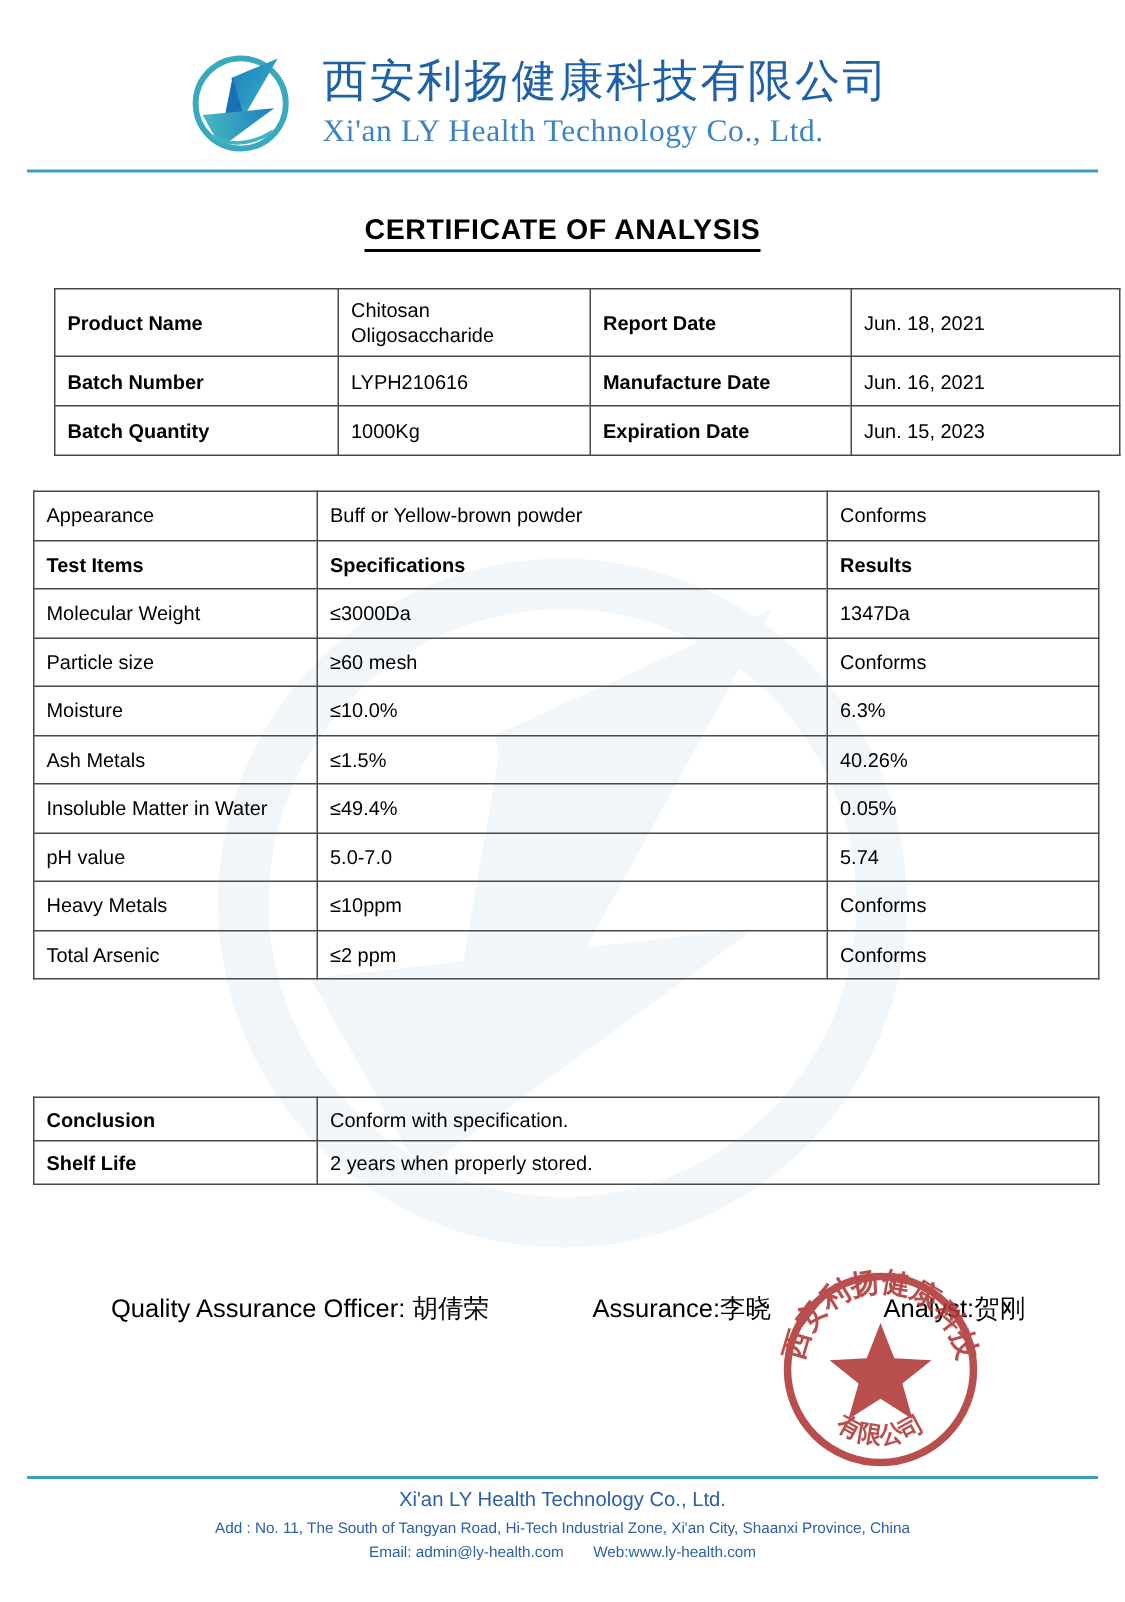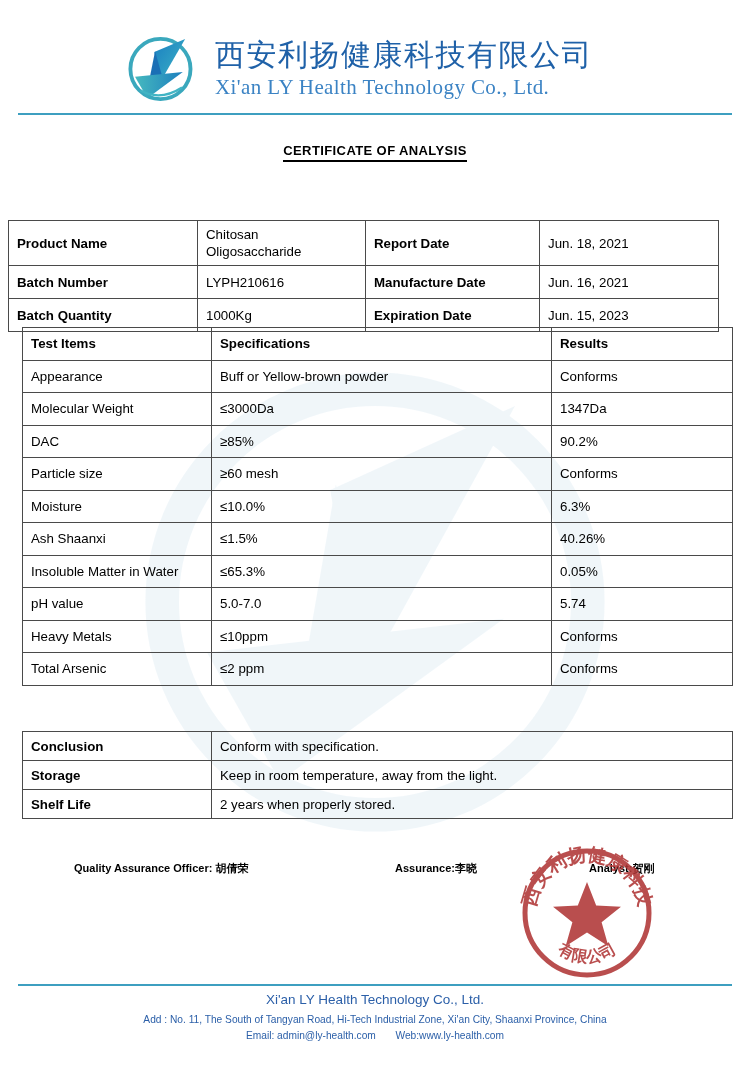--- a/index.html
+++ b/index.html
@@ -73,21 +73,21 @@
     z-index: 2;
   }
 
   
   .doc-title {
     position: absolute;
     top: 143px;
     left: 0;
     width: 750px;
     text-align: center;
-    font-size: 13px;
+    font-size: 19px;
     font-weight: bold;
     letter-spacing: 0.4px;
     z-index: 2;
   }
   .doc-title span {
     border-bottom: 2px solid #000;
     padding-bottom: 2px;
   }
 
   
@@ -101,24 +101,23 @@
     border: 1px solid #4a4a4a;
     font-size: 13.3px;
     padding: 4px 8px;
     vertical-align: middle;
     background: transparent;
   }
   .b { font-weight: bold; }
 
   .t-info {
     position: absolute;
-    left: 8px;
+    left: 36px;
     top: 192px;
     z-index: 2;
-    margin-top: 28px;
   }
   .t-info td { height: 24px; }
   .t-info tr:first-child td { height: 36px; }
 
   .t-tests {
     position: absolute;
     left: 22px;
     top: 327px;
     z-index: 2;
   }
@@ -135,22 +134,22 @@
 
   .prod-cell { line-height: 1.28; }
 
   
   .signatures {
     position: absolute;
     top: 861px;
     left: 0;
     width: 750px;
     height: 22px;
-    font-size: 11px;
-    font-weight: bold;
+    font-size: 17px;
+    font-weight: normal;
     z-index: 3;
   }
   .sig { position: absolute; white-space: nowrap; }
   .sig-qa { left: 74px; }
   .sig-corr { left: 395px; }
   .sig-analyst { left: 589px; }
 
   
   .stamp {
     position: absolute;
@@ -261,57 +260,52 @@
   </table>
 
   <table class="t-tests">
     <colgroup>
         <col style="width:189px">
         <col style="width:340px">
         <col style="width:181px">
       </colgroup>
     <tbody>
       <tr>
+        <td>Appearance</td>
+        <td>Buff or Yellow-brown powder</td>
+        <td>Conforms</td>
+      </tr>
+      <tr>
         <td class="b">Test Items</td>
         <td class="b">Specifications</td>
         <td class="b">Results</td>
       </tr>
       <tr>
-        <td>Appearance</td>
-        <td>Buff or Yellow-brown powder</td>
-        <td>Conforms</td>
-      </tr>
-      <tr>
         <td>Molecular Weight</td>
         <td>≤3000Da</td>
         <td>1347Da</td>
       </tr>
       <tr>
-        <td>DAC</td>
-        <td>≥85%</td>
-        <td>90.2%</td>
-      </tr>
-      <tr>
         <td>Particle size</td>
         <td>≥60 mesh</td>
         <td>Conforms</td>
       </tr>
       <tr>
         <td>Moisture</td>
         <td>≤10.0%</td>
         <td>6.3%</td>
       </tr>
       <tr>
-        <td>Ash Shaanxi</td>
+        <td>Ash Metals</td>
         <td>≤1.5%</td>
         <td>40.26%</td>
       </tr>
       <tr>
         <td>Insoluble Matter in Water</td>
-        <td>≤65.3%</td>
+        <td>≤49.4%</td>
         <td>0.05%</td>
       </tr>
       <tr>
         <td>pH value</td>
         <td>5.0-7.0</td>
         <td>5.74</td>
       </tr>
       <tr>
         <td>Heavy Metals</td>
         <td>≤10ppm</td>
@@ -327,24 +321,20 @@
 
   <table class="t-concl">
     <colgroup>
         <col style="width:189px">
         <col style="width:521px">
       </colgroup>
     <tbody>
       <tr>
         <td class="b">Conclusion</td>
         <td>Conform with specification.</td>
-      </tr>
-      <tr>
-        <td class="b">Storage</td>
-        <td>Keep in room temperature, away from the light.</td>
       </tr>
       <tr>
         <td class="b">Shelf Life</td>
         <td>2 years when properly stored.</td>
       </tr>
     </tbody>
   </table>
 
   <div class="signatures">
     <div class="sig sig-qa">Quality Assurance Officer:  胡倩荣</div>

